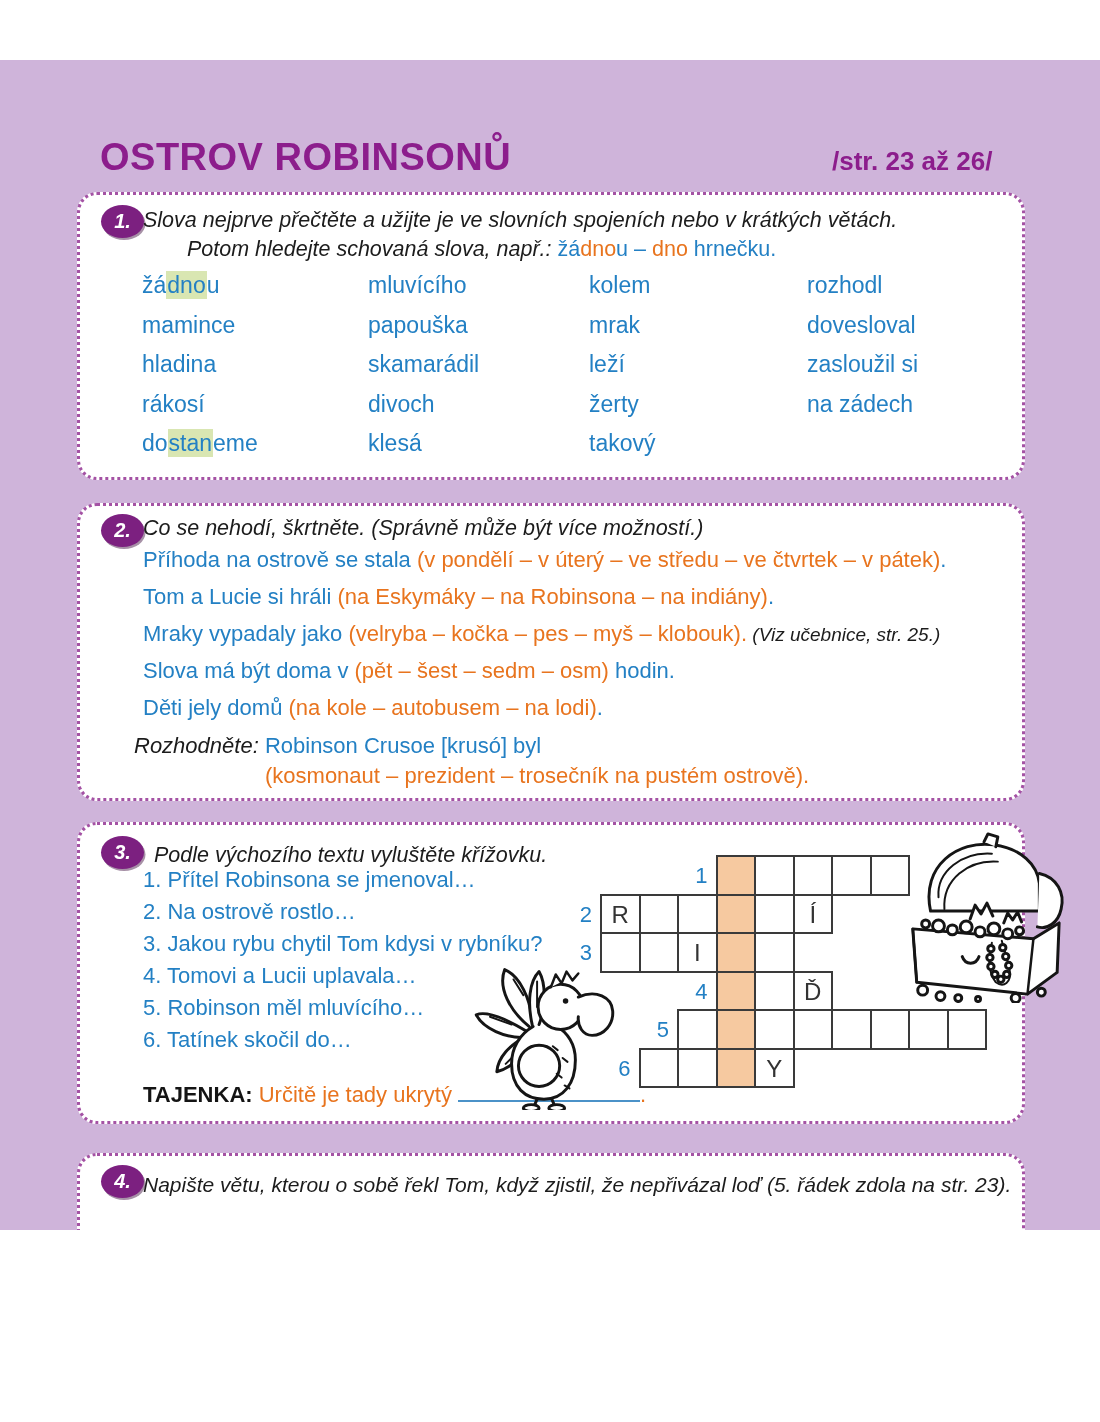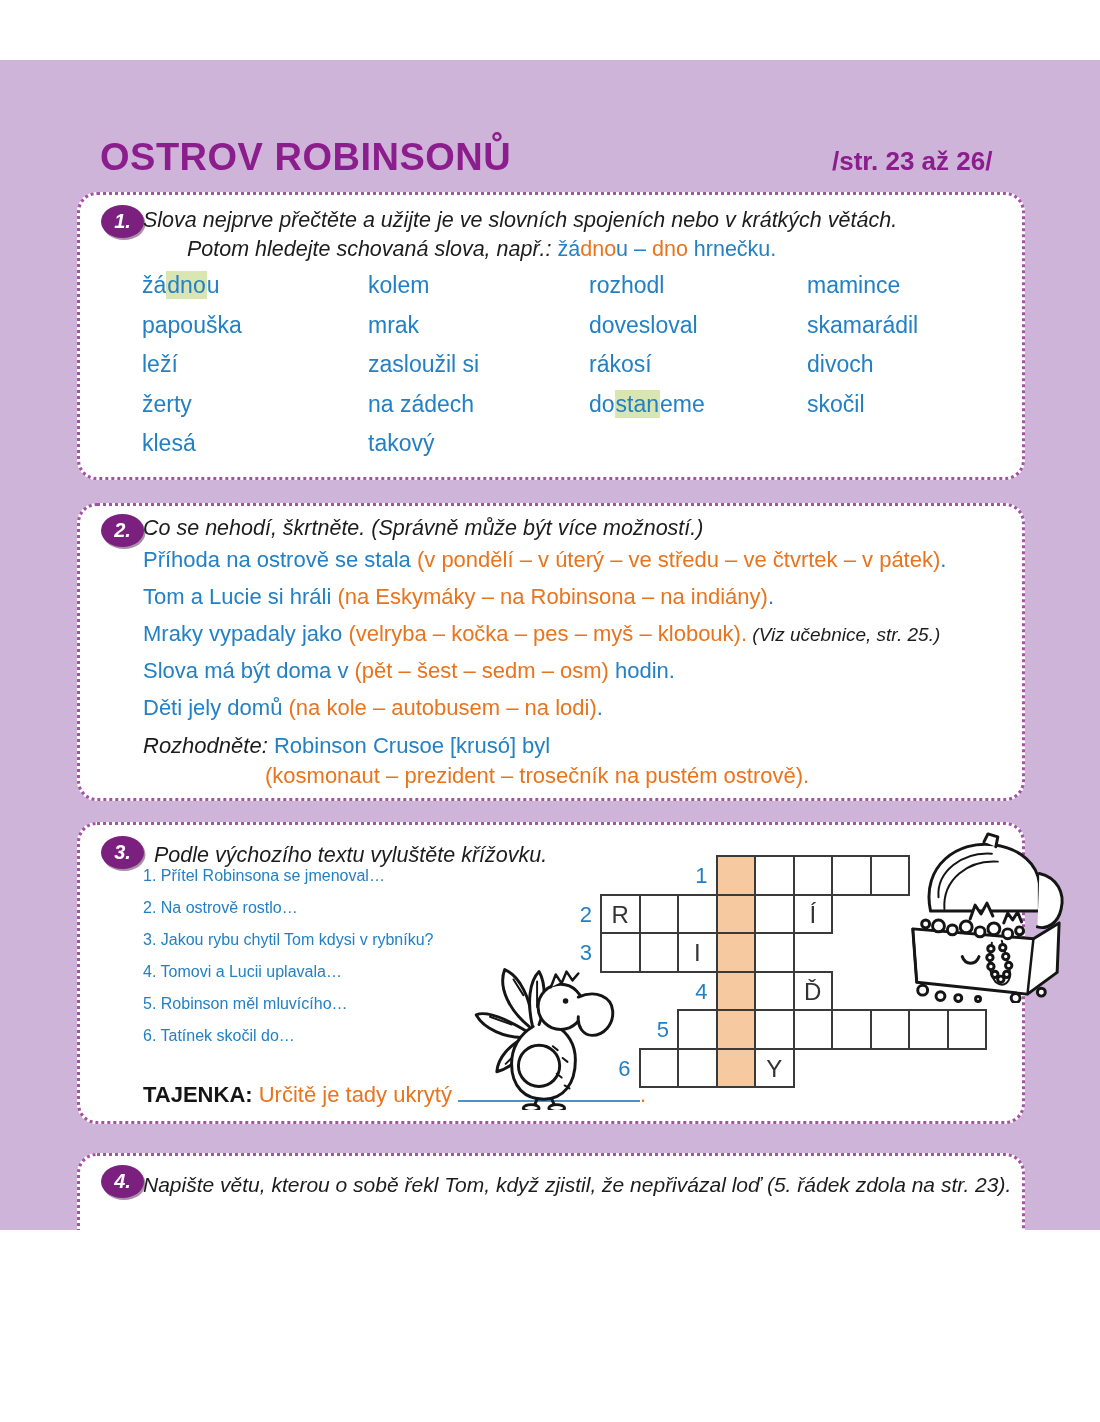--- a/index.html
+++ b/index.html
@@ -23,21 +23,21 @@
   .instr{position:absolute;font-style:italic;color:#1c1c1c;font-size:21.5px;line-height:29px;}
   .p-blue{color:#2380c4;}
   .p-orange{color:#e8741e;}
   .p-note{font-style:italic;color:#1c1c1c;}
   .p-note-sm{font-style:italic;color:#1c1c1c;font-size:19px;}
   .hl-green{background:#d9e6b2;padding:1px 1px;}
   #word-grid{position:absolute;left:142px;top:272px;width:830px;display:grid;
              grid-template-columns:226px 221px 218px 1fr;grid-auto-rows:39.5px;
              font-size:23px;color:#2380c4;}
   .sentence{position:absolute;left:143px;font-size:22px;white-space:nowrap;}
-  .clue{position:absolute;left:143px;font-size:16px;color:#2380c4;}
+  .clue{position:absolute;left:143px;font-size:22px;color:#2380c4;}
   .decide-row{position:absolute;font-size:22px;white-space:nowrap;}
   .tajenka{position:absolute;left:143px;top:1082px;font-size:22px;white-space:nowrap;}
   .tajenka .lbl{font-weight:bold;color:#141414;}
   .blank-line{display:inline-block;width:182px;height:18px;border-bottom:2.5px solid #4b92c8;
               margin-left:6px;}
   .cw-cell{position:absolute;box-sizing:border-box;width:40.5px;height:40.5px;
            border:2px solid #3a3a3a;background:#fff;font-size:24px;color:#333;
            text-align:center;line-height:38px;}
   .cw-cell.hl{background:#f6c9a0;}
   .cw-num{position:absolute;width:26px;text-align:right;color:#2380c4;font-size:22px;}
@@ -57,50 +57,51 @@
 
   <div class="doc-title">OSTROV ROBINSONŮ</div>
   <div class="page-ref">/str. 23 až 26/</div>
 
   <div id="box1" class="ex-box"></div>
   <div class="badge" style="left:101px;top:205px;">1.</div>
   <div class="instr" style="left:143px;top:206px;text-align:center;">Slova nejprve přečtěte a užijte je ve slovních spojeních nebo v krátkých větách.</div>
   <div class="instr" style="left:143px;top:235px;font-style:normal;margin-left:44px;" id="ex1-line2"><span class="p-note">Potom hledejte schovaná slova, např.: </span><span class="p-blue">žá</span><span class="p-orange">dno</span><span class="p-blue">u – </span><span class="p-orange">dno</span><span class="p-blue"> hrnečku.</span></div>
   <div id="word-grid">
       <div><span>žá</span><span class="hl-green">dno</span><span>u</span></div>
+      <div>mluvícího</div>
       <div>kolem</div>
       <div>rozhodl</div>
       <div>mamince</div>
       <div>papouška</div>
       <div>mrak</div>
       <div>dovesloval</div>
+      <div>hladina</div>
       <div>skamarádil</div>
       <div>leží</div>
       <div>zasloužil si</div>
       <div>rákosí</div>
       <div>divoch</div>
       <div>žerty</div>
       <div>na zádech</div>
       <div><span>do</span><span class="hl-green">stan</span><span>eme</span></div>
-      <div>skočil</div>
       <div>klesá</div>
       <div>takový</div>
     </div>
 
   <div id="box2" class="ex-box"></div>
   <div class="badge" style="left:101px;top:514px;">2.</div>
   <div class="instr" style="left:143px;top:514px;">Co se nehodí, škrtněte. (Správně může být více možností.)</div>
   <div id="sentences">
       <div class="sentence" style="top: 547px;"><span class="p-blue">Příhoda na ostrově se stala </span><span class="p-orange">(v pondělí – v úterý – ve středu – ve čtvrtek – v pátek)</span><span class="p-blue">.</span></div>
       <div class="sentence" style="top: 584px;"><span class="p-blue">Tom a Lucie si hráli </span><span class="p-orange">(na Eskymáky – na Robinsona – na indiány)</span><span class="p-blue">.</span></div>
       <div class="sentence" style="top: 621px;"><span class="p-blue">Mraky vypadaly jako </span><span class="p-orange">(velryba – kočka – pes – myš – klobouk).</span><span class="p-note-sm"> (Viz učebnice, str. 25.)</span></div>
       <div class="sentence" style="top: 658px;"><span class="p-blue">Slova má být doma v </span><span class="p-orange">(pět – šest – sedm – osm)</span><span class="p-blue"> hodin.</span></div>
       <div class="sentence" style="top: 695px;"><span class="p-blue">Děti jely domů </span><span class="p-orange">(na kole – autobusem – na lodi)</span><span class="p-blue">.</span></div>
     </div>
-  <div class="decide-row" style="left:143px;top:733px;text-align:right;">
+  <div class="decide-row" style="left:134px;top:733px;text-align:right;">
     <span class="p-note">Rozhodněte:</span>
     <span class="p-blue">Robinson Crusoe [krusó] byl</span>
   </div>
   <div class="decide-row p-orange" style="left:265px;top:763px;">(kosmonaut – prezident – trosečník na pustém ostrově).</div>
 
   <div id="box3" class="ex-box"></div>
   <div class="badge" style="left:101px;top:836px;">3.</div>
   <div class="instr" style="left:143px;top:841px;margin-left:11px;">Podle výchozího textu vyluštěte křížovku.</div>
   <div id="clues">
       <div class="clue" style="top: 867px;">1. Přítel Robinsona se jmenoval…</div>

